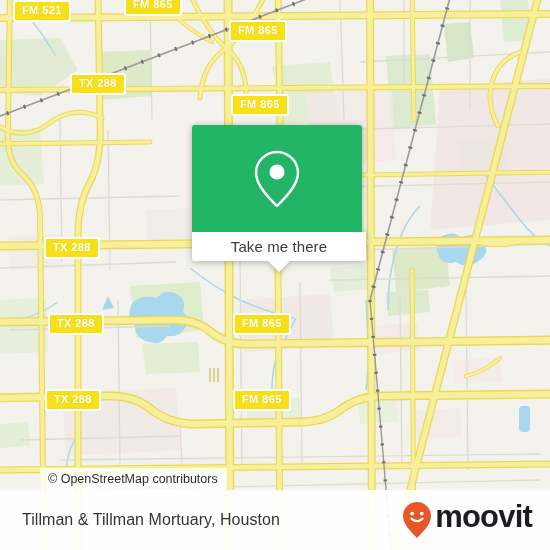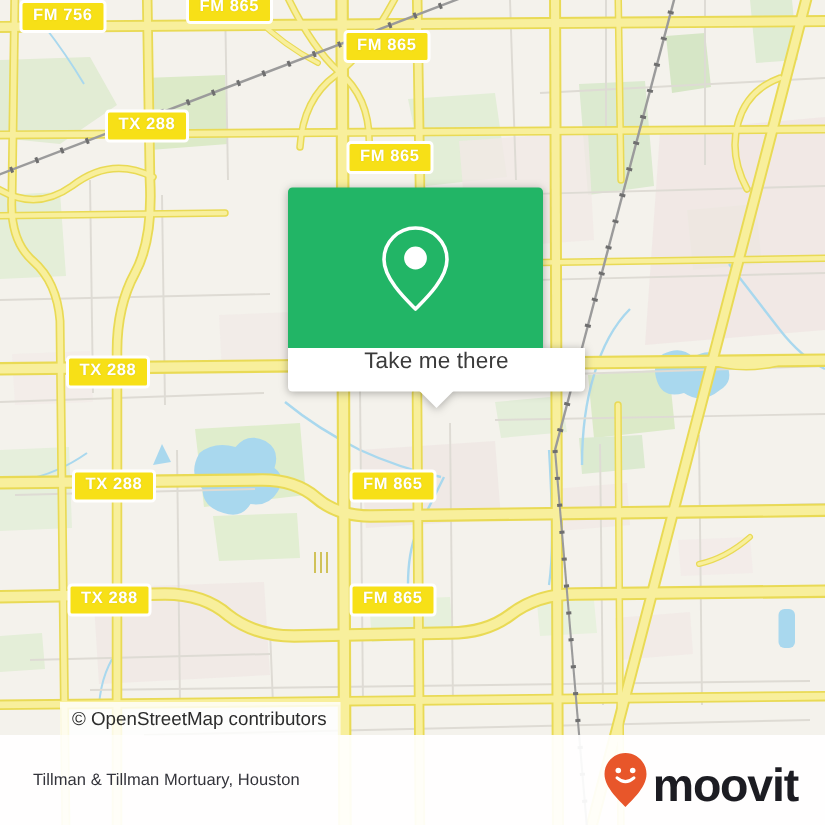--- a/index.html
+++ b/index.html
@@ -60,25 +60,26 @@
     width: 170px;
     height: 107px;
     background: #22b566;
     border-radius: 3px 3px 0 0;
     display: flex;
     align-items: center;
     justify-content: center;
   }
   #popup-bar {
     position: relative;
-    width: 198px;
+    width: 174px;
     height: 29px;
     background: #ffffff;
     border-radius: 0 0 3px 3px;
     display: flex;
+    align-items: center;
     justify-content: center;
   }
   #popup-bar-label {
     font-family: "Liberation Sans", sans-serif;
     font-size: 15px;
     color: #3b3b3b;
     letter-spacing: 0.1px;
   }
   #popup-tail {
     position: absolute;
@@ -117,28 +118,28 @@
     height: 60px;
     background: rgba(255,255,255,0.93);
     display: flex;
     align-items: center;
     justify-content: space-between;
     box-sizing: border-box;
     padding: 0 18px 0 22px;
   }
   #footer-title {
     font-family: "Liberation Sans", sans-serif;
-    font-size: 11px;
+    font-size: 16px;
     color: #33333a;
     white-space: nowrap;
     letter-spacing: 0.05px;
   }
   #moovit-logo {
     display: flex;
-    align-items: flex-end;
+    align-items: flex-start;
     gap: 2px;
   }
   #moovit-wordmark {
     font-family: "Liberation Sans", sans-serif;
     font-size: 31px;
     font-weight: bold;
     color: #1c1c22;
     letter-spacing: -0.8px;
     line-height: 1;
     margin-left: 1px;
@@ -302,21 +303,21 @@
       </g>
 
       <g stroke="#c9b83a" stroke-width="1.1">
         <line x1="210" y1="368" x2="210" y2="382"></line>
         <line x1="214" y1="368" x2="214" y2="382"></line>
         <line x1="218" y1="368" x2="218" y2="382"></line>
       </g>
     </svg>
   </div>
 
-  <div class="shield" style="left:13px;  top:0px;">FM 756</div>
+  <div class="shield" style="left:13px;  top:0px;">FM 521</div>
   <div class="shield" style="left:124px; top:-6px;">FM 865</div>
   <div class="shield" style="left:229px; top:20px;">FM 865</div>
   <div class="shield" style="left:70px;  top:73px;">TX 288</div>
   <div class="shield" style="left:231px; top:94px;">FM 865</div>
   <div class="shield" style="left:44px;  top:237px;">TX 288</div>
   <div class="shield" style="left:48px;  top:313px;">TX 288</div>
   <div class="shield" style="left:233px; top:313px;">FM 865</div>
   <div class="shield" style="left:45px;  top:389px;">TX 288</div>
   <div class="shield" style="left:233px; top:389px;">FM 865</div>
 

